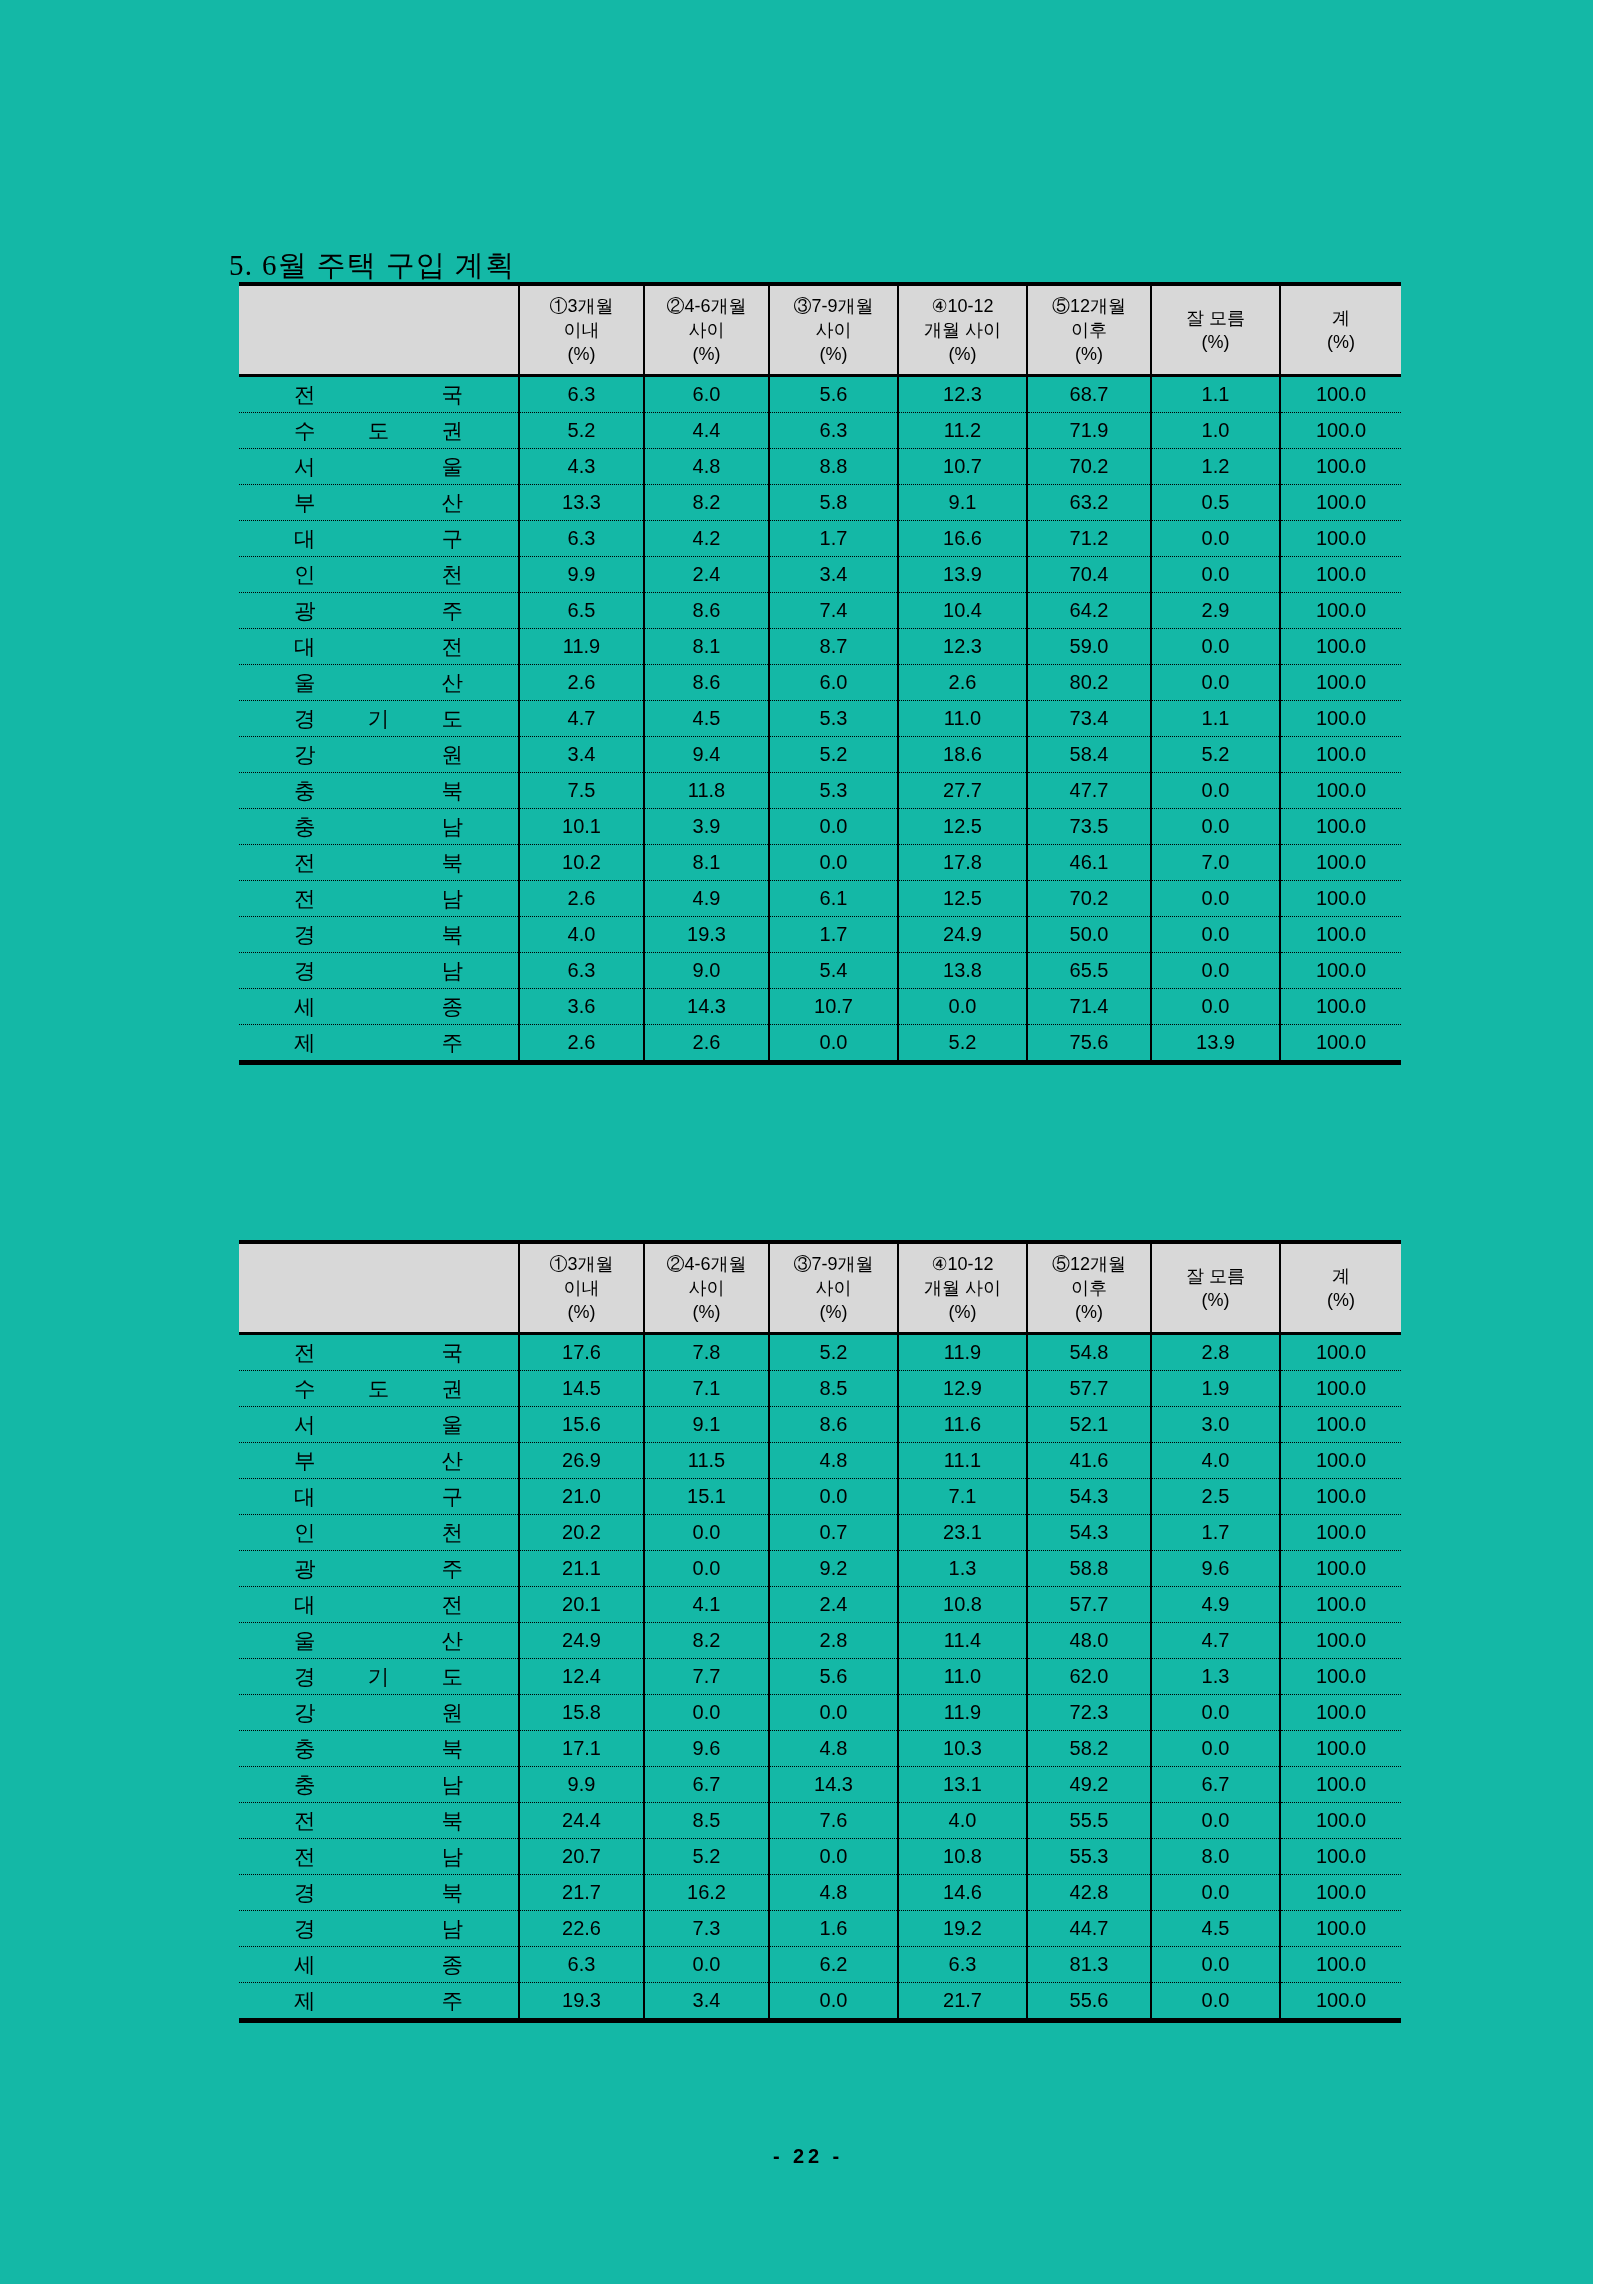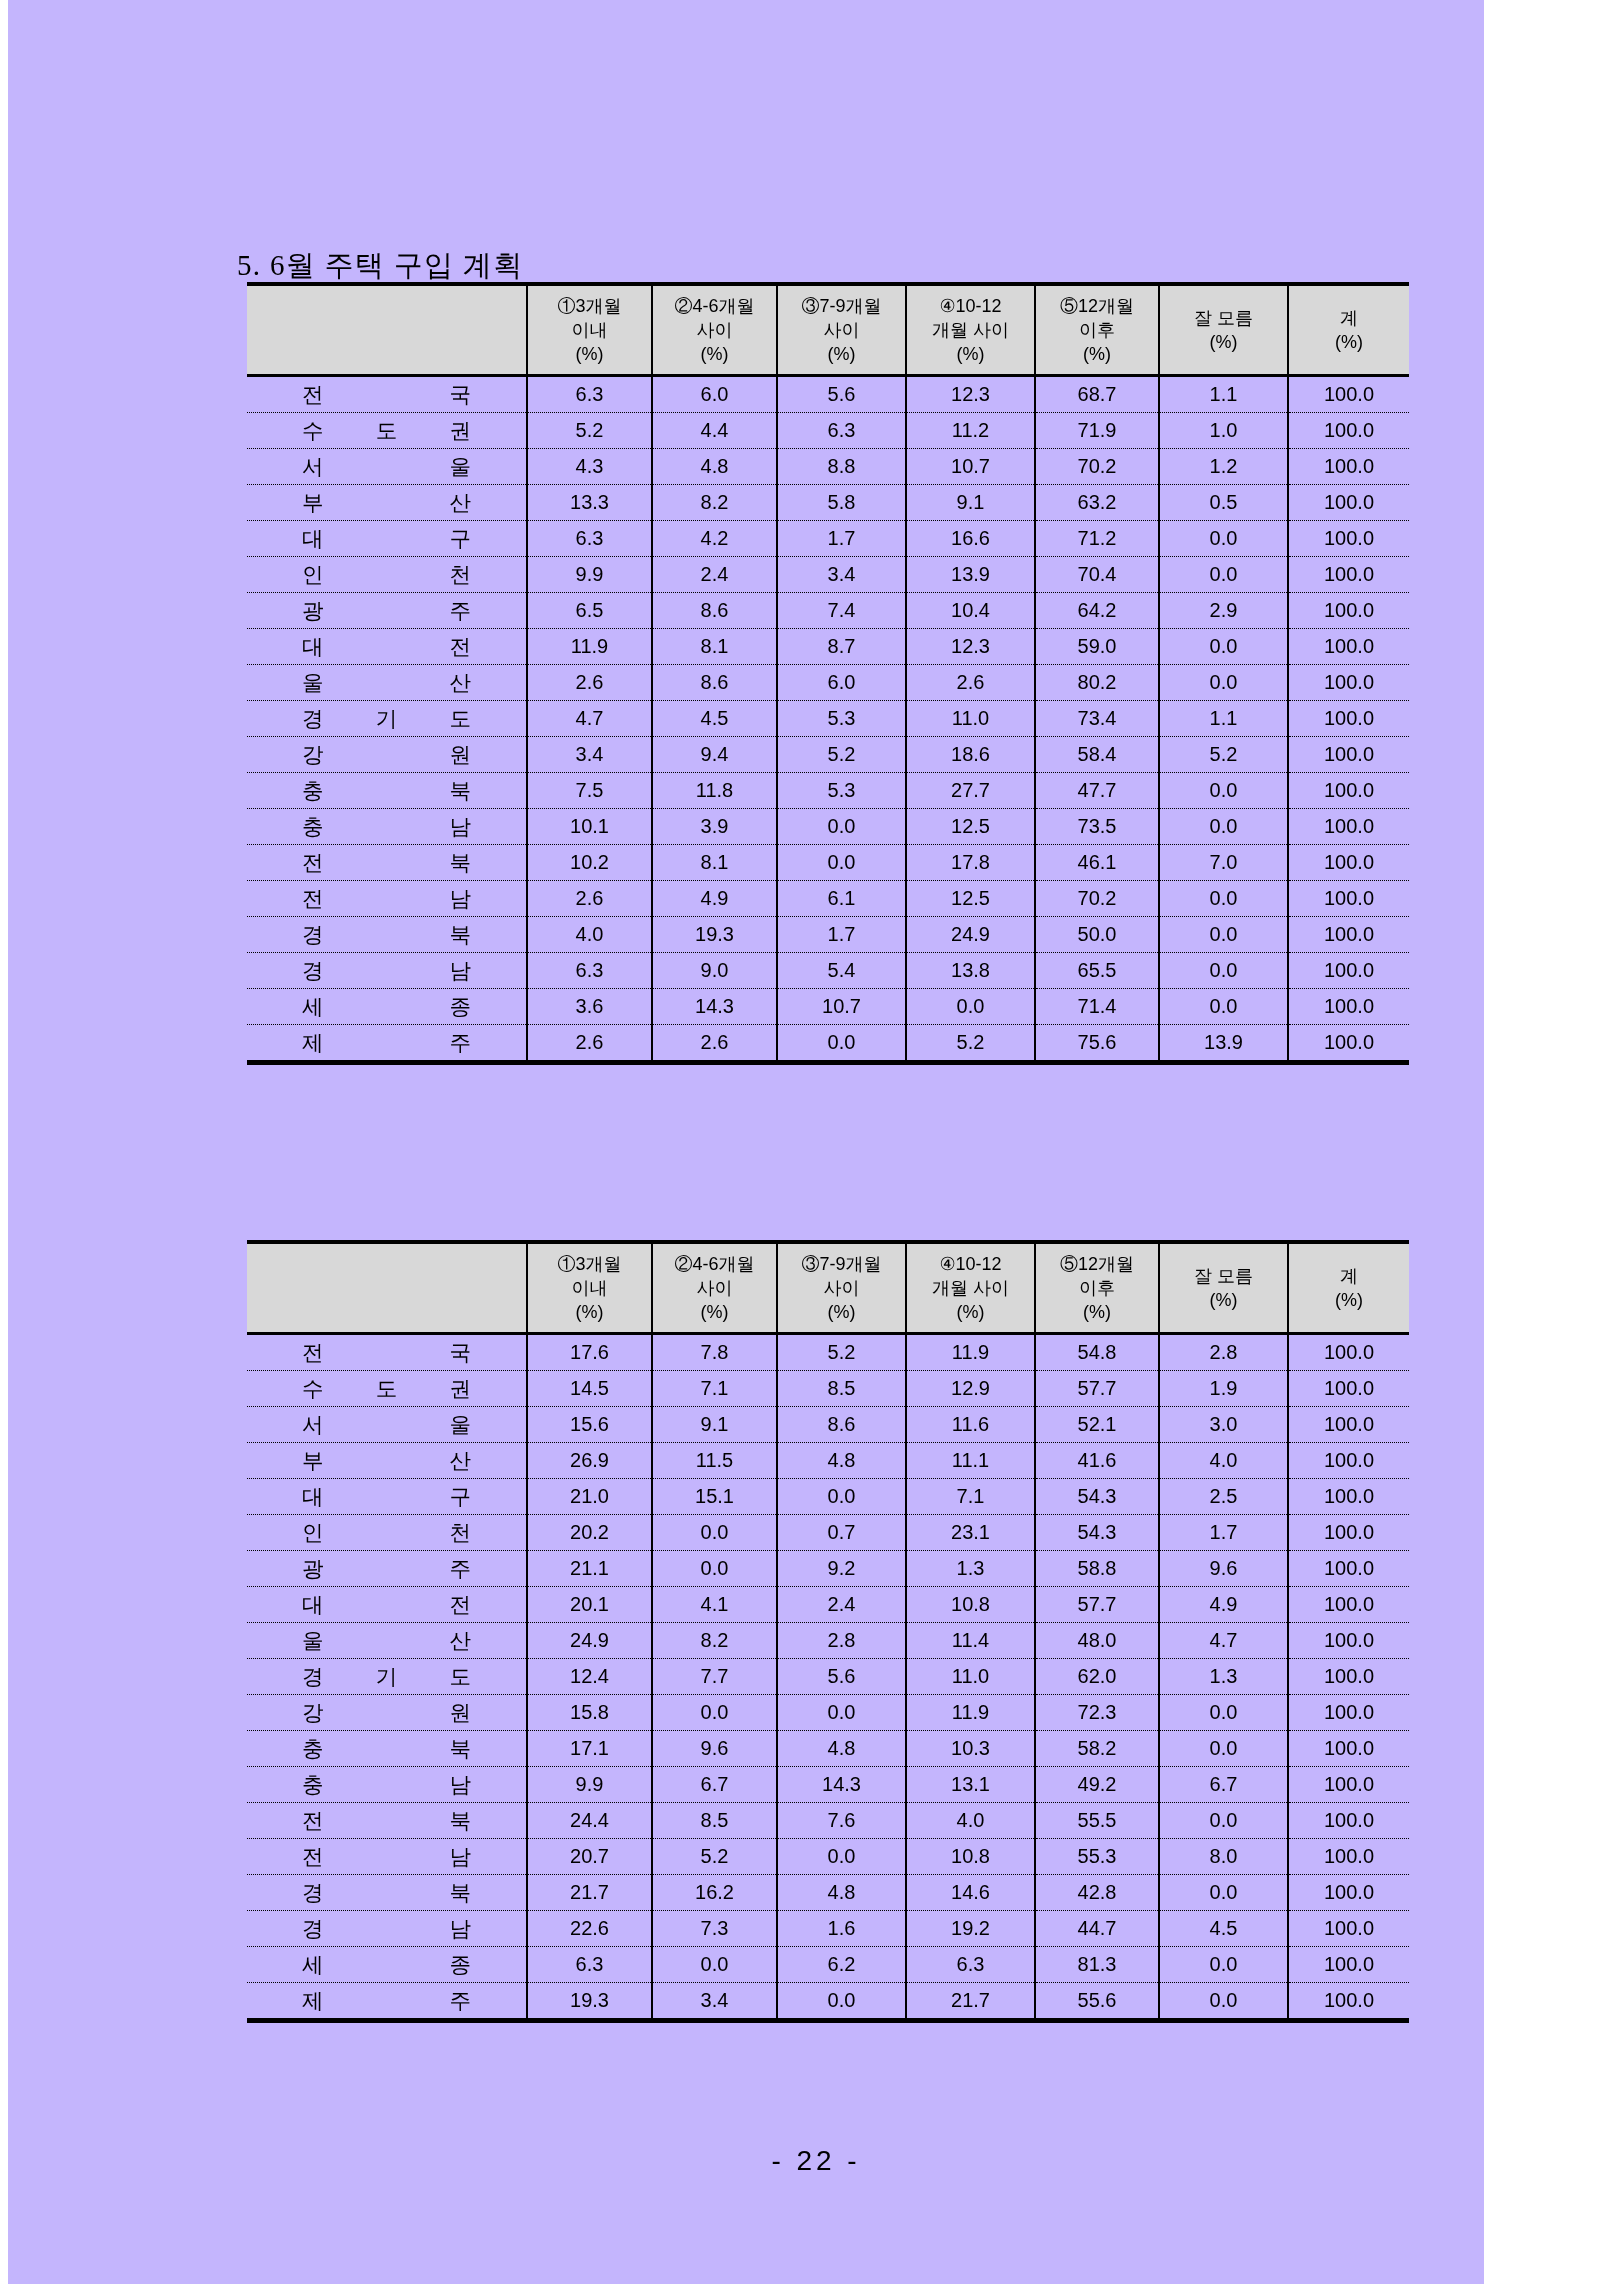--- a/index.html
+++ b/index.html
@@ -1,24 +1,23 @@
 <!DOCTYPE html>
 <html style="font-size:10.4px"><head>
 <meta charset="utf-8">
 <style>
   html, body { margin: 0; padding: 0; background: #ffffff; }
   .page {
     position: relative;
-    width: 1476px;
+    width: 1593px;
     height: 2284px;
-    background: #c4b5fd;
+    background: #14b8a6;
     color: #000000;
     font-family: "Liberation Sans", sans-serif;
     overflow: hidden;
-    margin-left: 8px;
   }
   .section-title {
     position: absolute;
     left: 229px;
     font-family: "Liberation Serif", serif;
     font-size: 29px;
     font-weight: 500;
     letter-spacing: 1.3px;
     white-space: nowrap;
     line-height: 1;
@@ -78,22 +77,23 @@
     font-size: 21.5px;
   }
   .region-label span { display: inline-block; }
 
   .footer {
     position: absolute;
     top: 2145px;
     left: 0;
     width: 1616px;
     text-align: center;
-    font-size: 28px;
+    font-size: 20px;
     letter-spacing: 3.9px;
+    font-weight: bold;
   }
 </style>
 </head>
 <body>
 
 <div class="page">
 
   <h2 id="title-5" class="section-title">5. 6월 주택 구입 계획</h2>
 
   <table id="table-5" class="data-table" data-table="sections.0.table">

